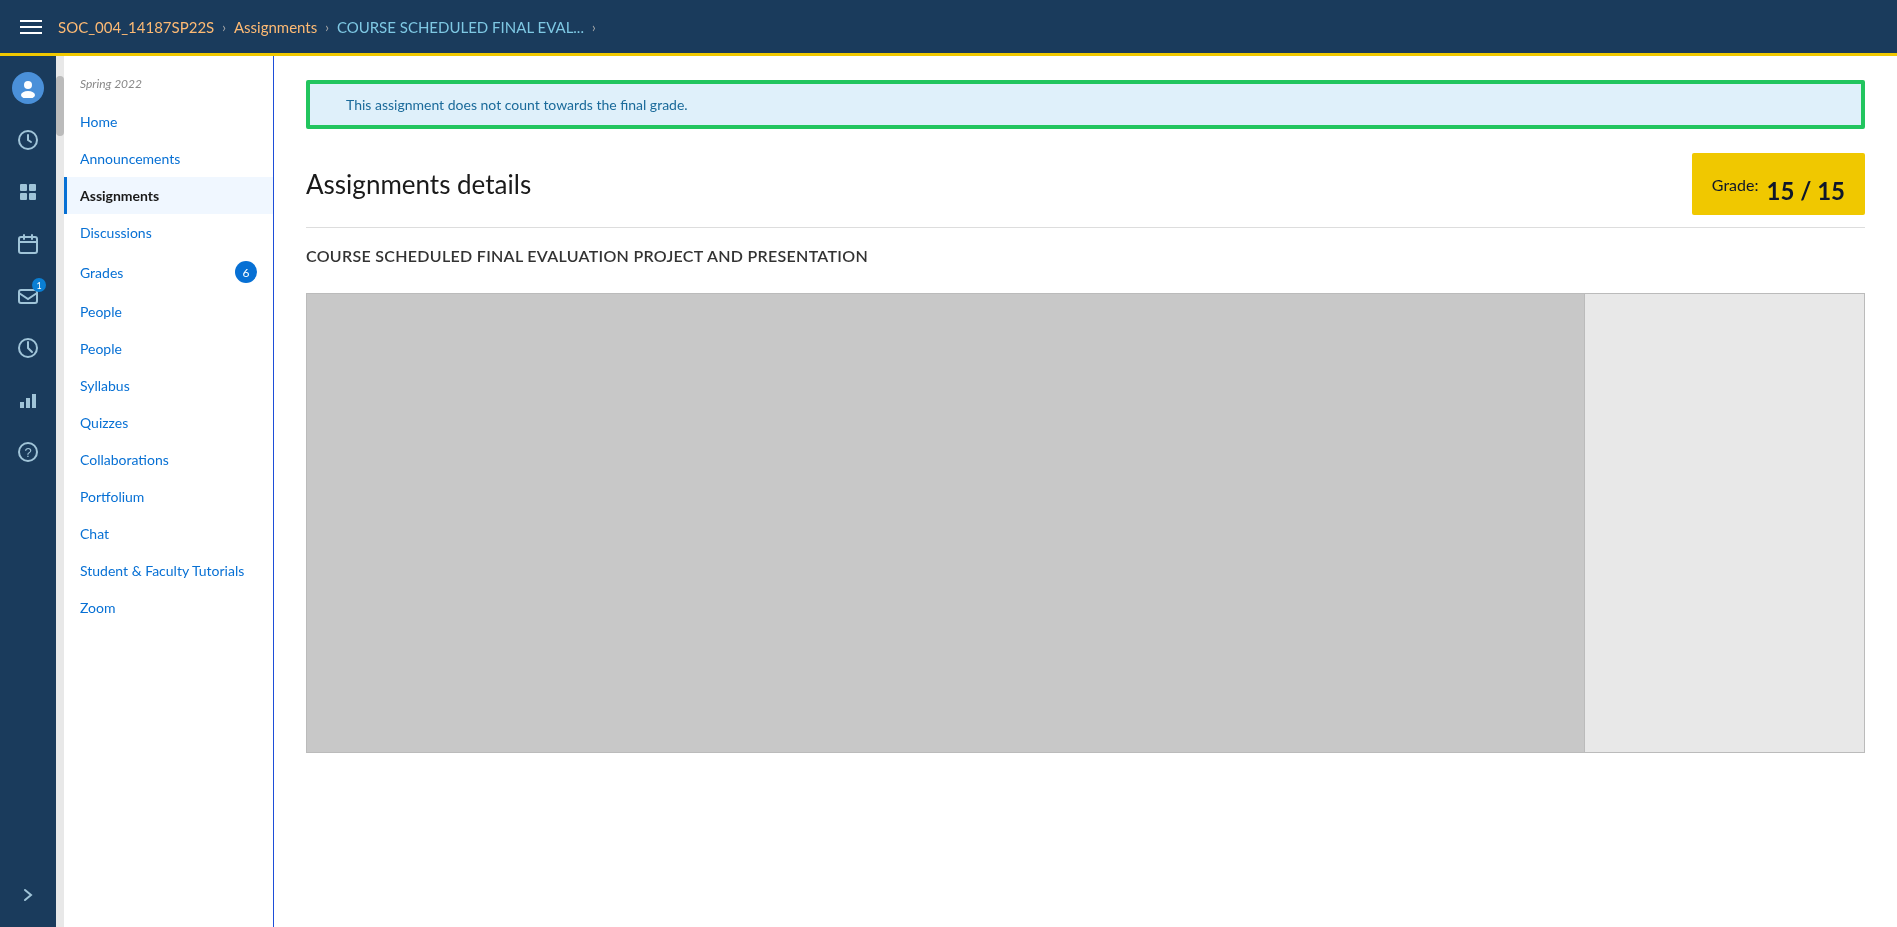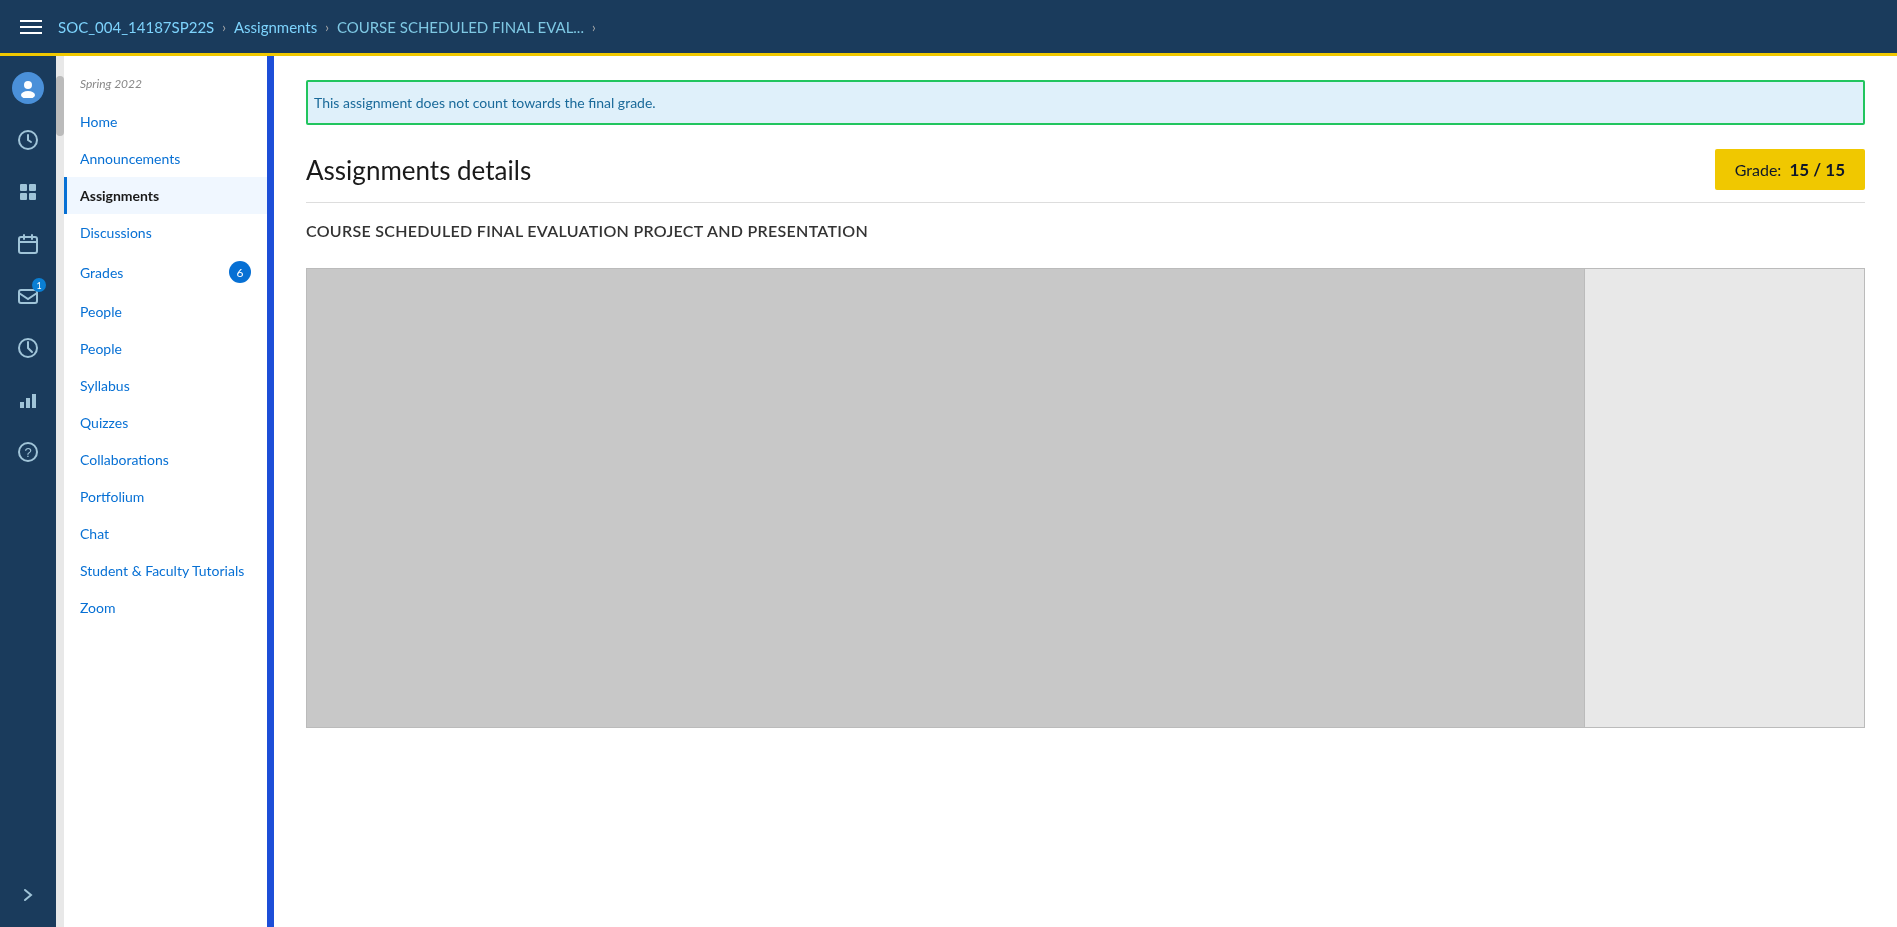--- a/index.html
+++ b/index.html
@@ -32,21 +32,21 @@
       background: #fff;
     }
     .breadcrumb {
       display: flex;
       align-items: center;
       gap: 8px;
       color: #7ec8e3;
       font-size: 15px;
     }
     .breadcrumb a {
-      color: #7dd3fc;
+      color: #fdba74;
       text-decoration: none;
     }
     .breadcrumb .sep {
       color: #aaa;
       font-size: 13px;
     }
     .breadcrumb .current {
       color: #7ec8e3;
     }
 
@@ -106,21 +106,21 @@
       font-size: 16px;
     }
     .rail-bottom {
       margin-top: auto;
     }
 
     
     .course-sidebar {
       width: 210px;
       background: #fff;
-      border-right: 7px solid #1d4ed8;
+      border-right: 1px solid #1d4ed8;
       overflow-y: auto;
       flex-shrink: 0;
       padding: 12px 0;
     }
     .sidebar-season {
       font-style: italic;
       font-size: 12px;
       color: #888;
       padding: 8px 16px 12px 16px;
     }
@@ -173,23 +173,23 @@
     
     .content-area {
       flex: 1;
       overflow-y: auto;
       padding: 24px 32px;
       background: #fff;
     }
 
     .notice-banner {
       background: #dff0fa;
-      border: 2px solid #22c55e;
+      border: 4px solid #22c55e;
       color: #1a6a9a;
-      padding: 12px 6px;
+      padding: 12px 36px;
       font-size: 14px;
       margin-bottom: 24px;
       border-radius: 2px;
     }
 
     .submission-header {
       display: flex;
       align-items: center;
       justify-content: space-between;
       margin-bottom: 12px;
@@ -208,21 +208,22 @@
       gap: 8px;
       font-size: 16px;
       font-weight: 600;
       color: #0f172a;
     }
     .grade-label {
       font-weight: 400;
     }
     .grade-value {
       font-weight: 700;
-      font-size: 17px;
+      font-size: 24px;
+      margin-top: 13px;
     }
 
     .divider {
       border: none;
       border-top: 1px solid #ddd;
       margin: 12px 0 18px 0;
     }
 
     .assignment-title {
       font-size: 16px;

